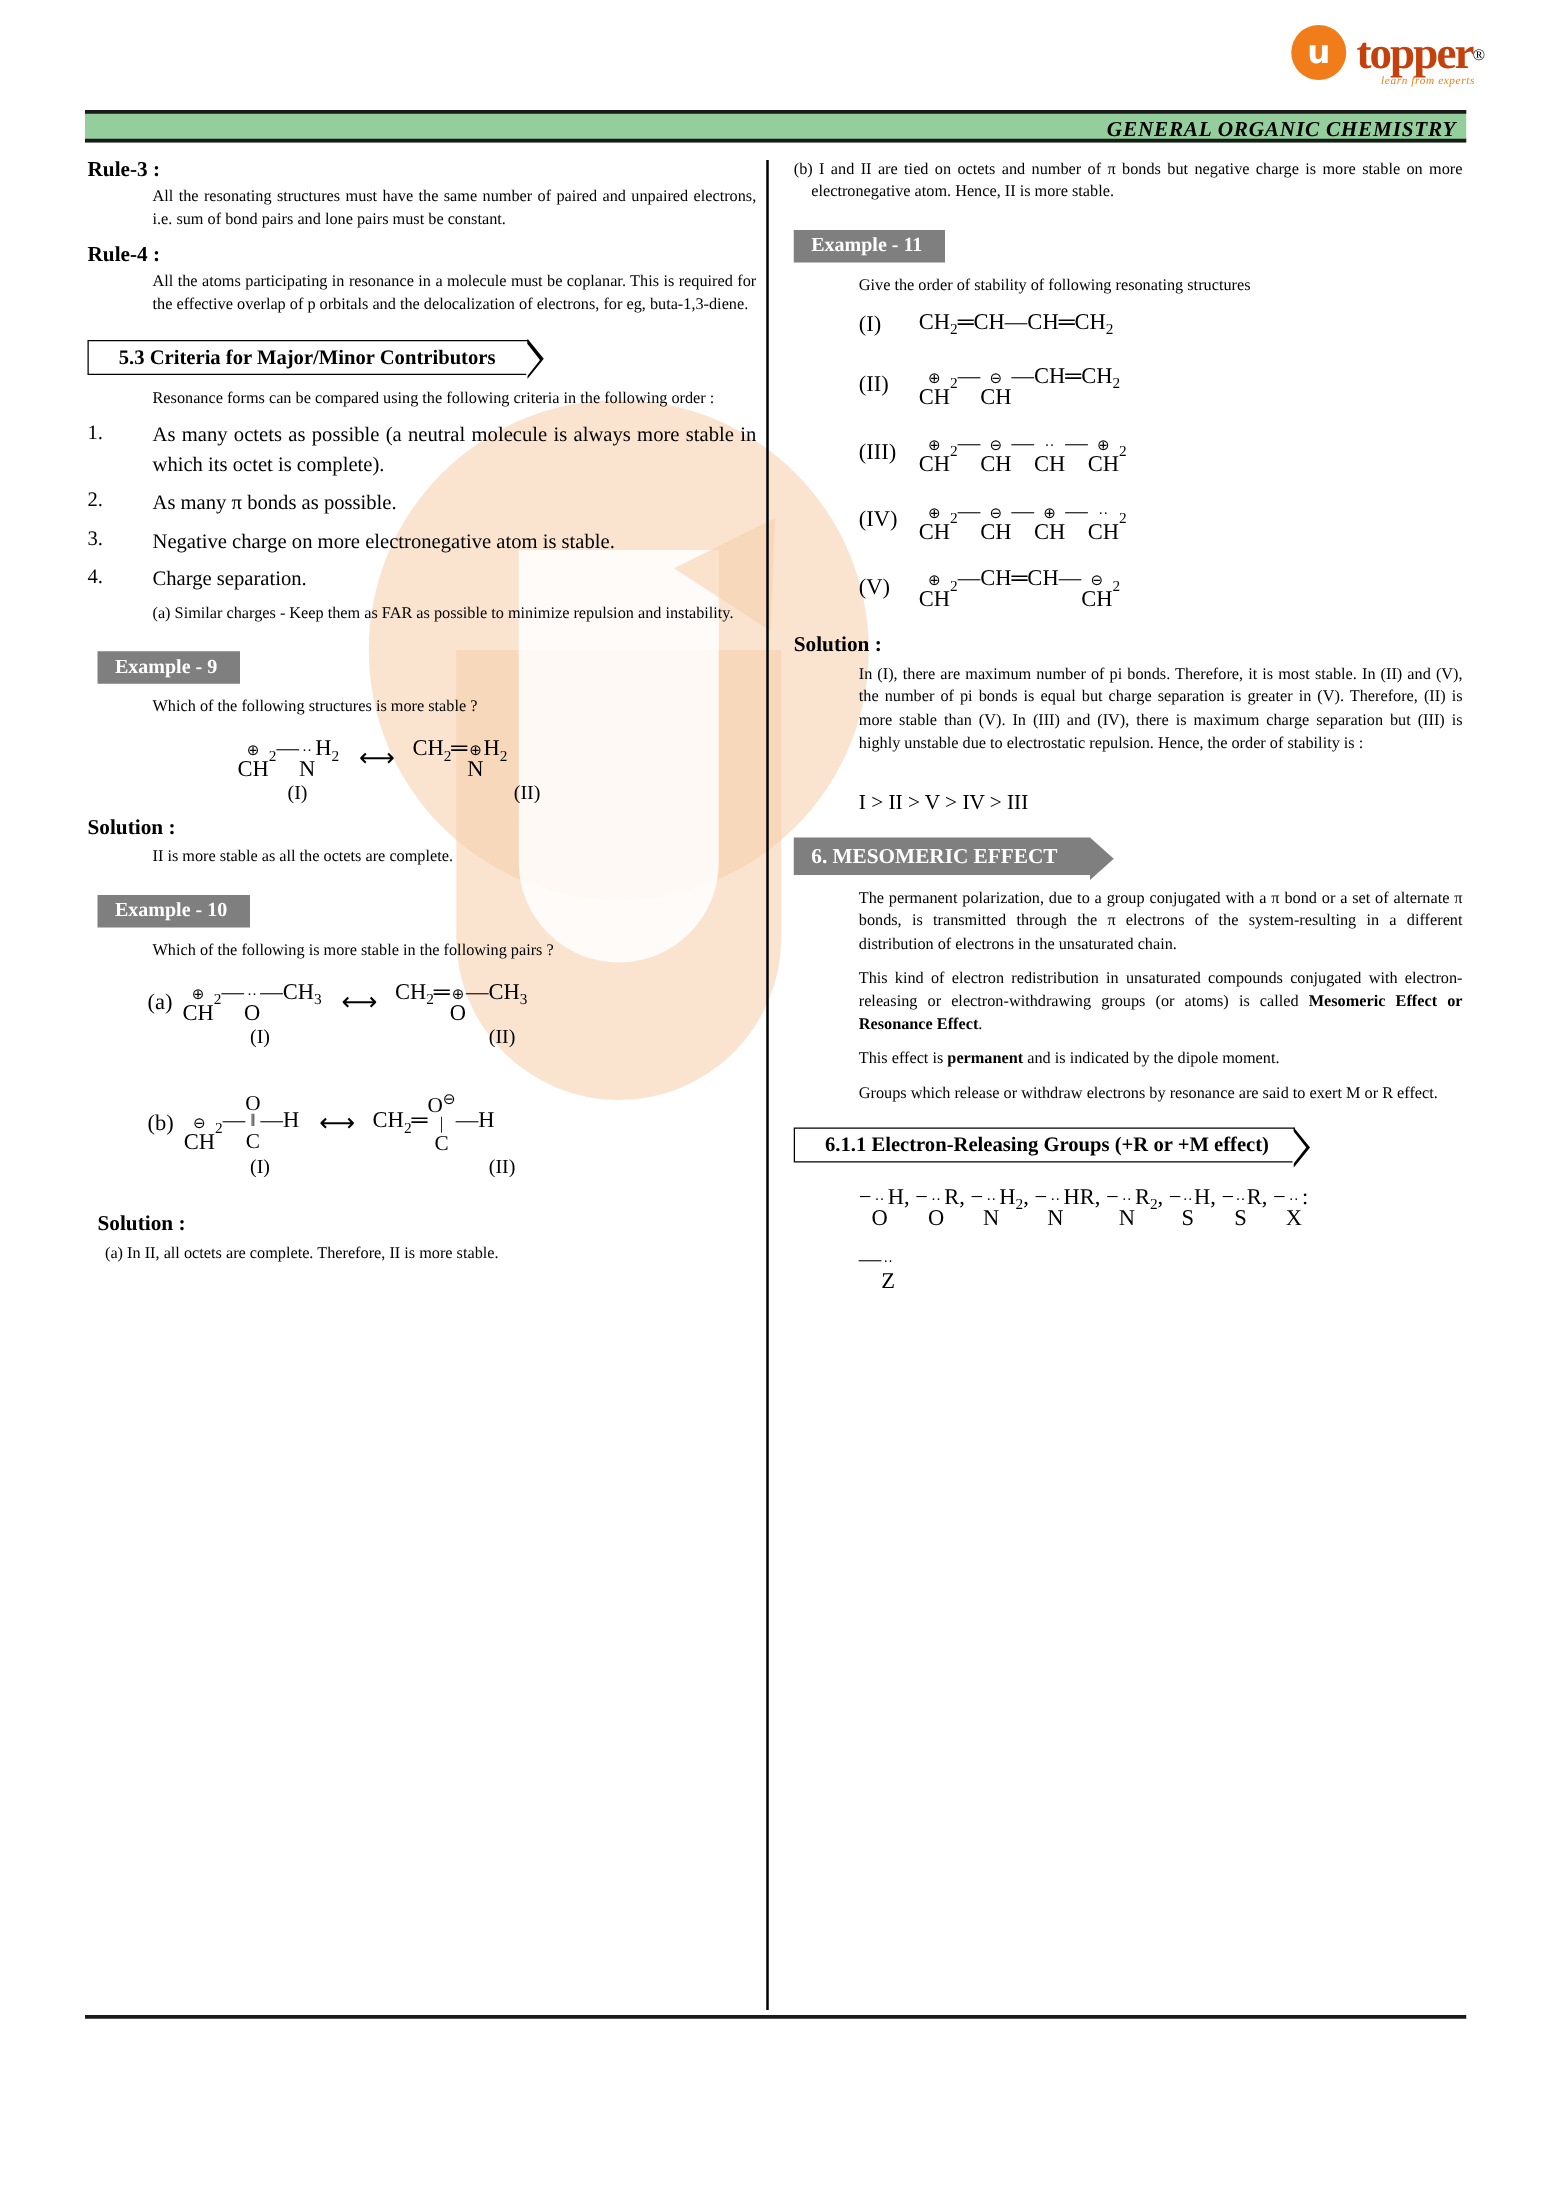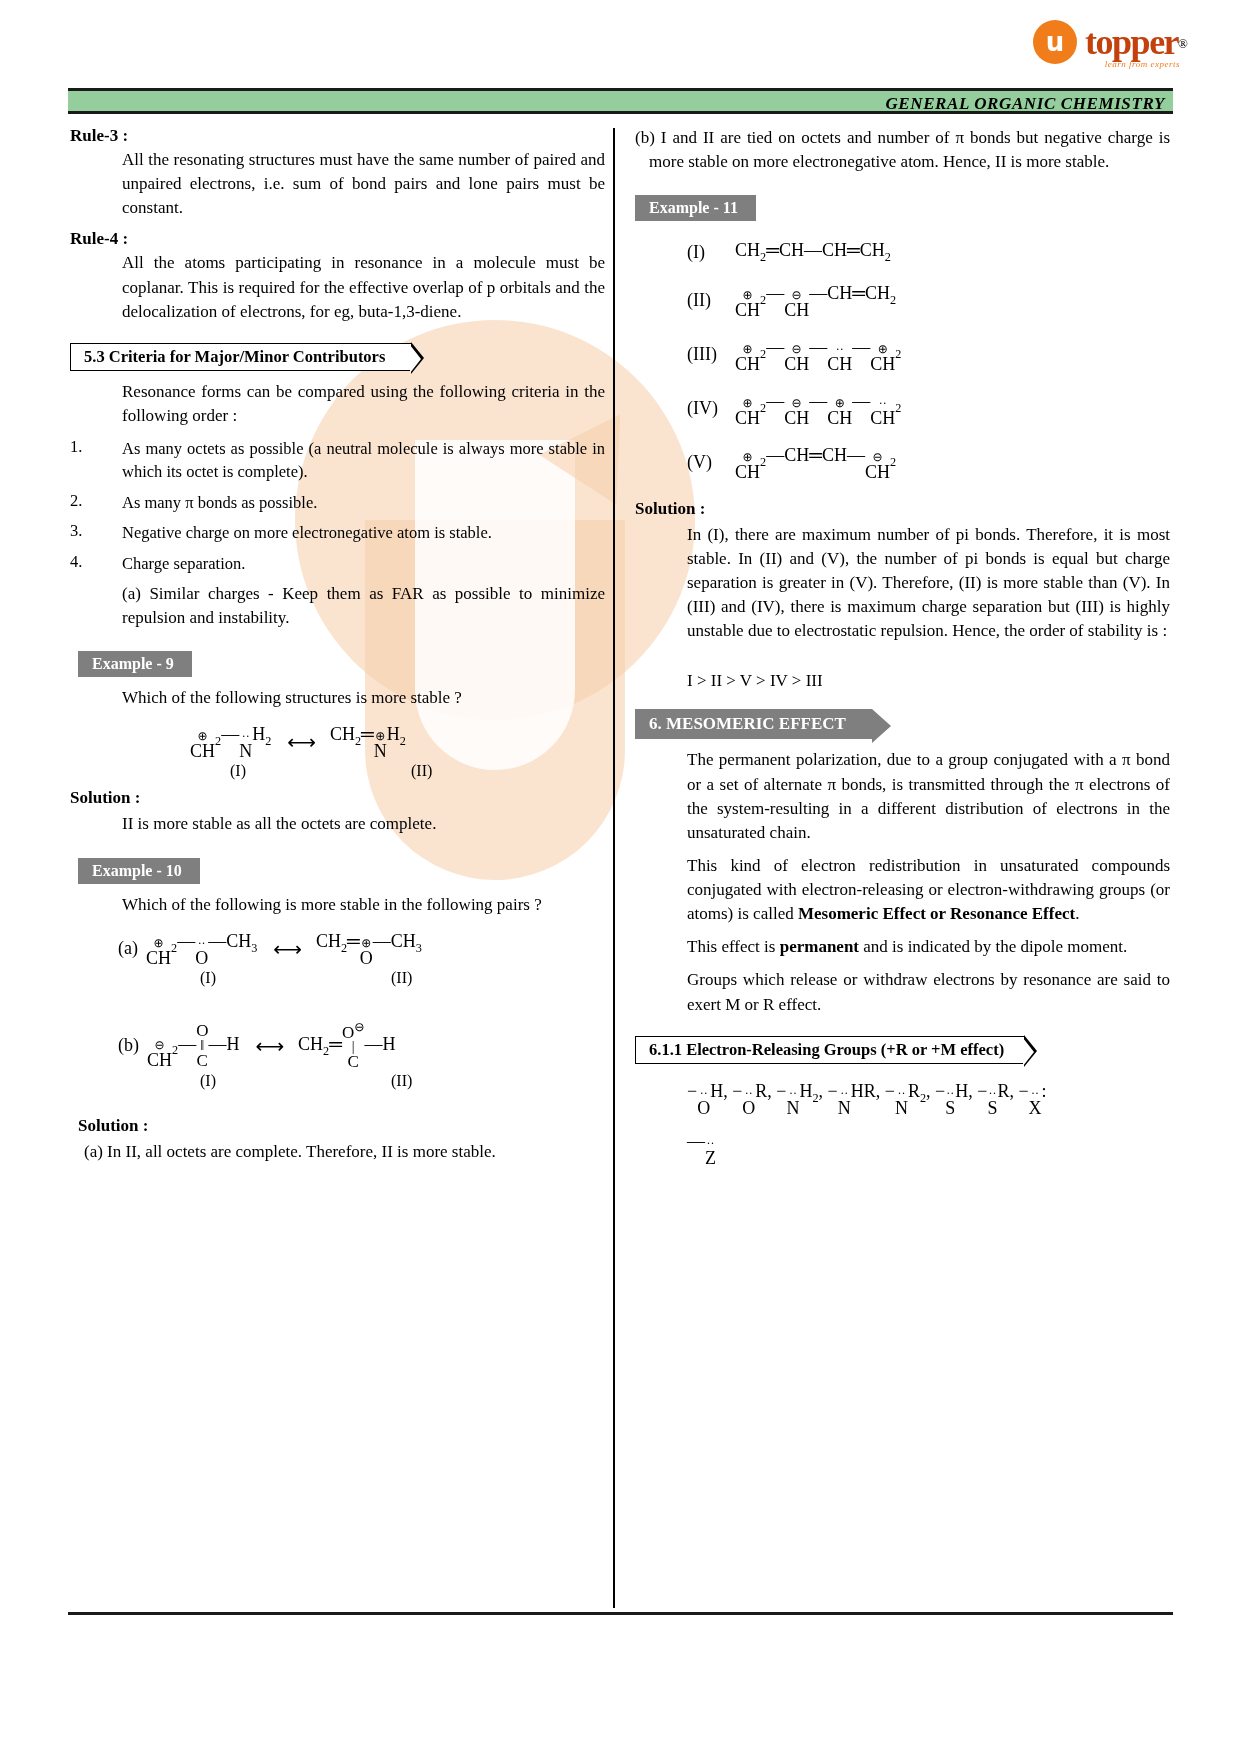--- a/index.html
+++ b/index.html
@@ -156,21 +156,21 @@
     position: absolute;
     left: 68px;
     top: 1612px;
     width: 1105px;
     height: 3px;
     background: #1a1a1a;
     z-index: 2;
   }
 
   p, div.para {
-    font-size: 17px;
+    font-size: 13px;
     line-height: 1.42;
     margin: 0 0 9px 0;
     text-align: justify;
   }
   .indent { padding-left: 52px; }
   .rule-head {
     font-weight: bold;
     font-size: 17px;
     margin: 0 0 2px 0;
   }
@@ -188,21 +188,21 @@
     font-size: 16.5px;
     line-height: 1.42;
     text-align: justify;
   }
 
   
   .sec-head {
     position: relative;
     display: inline-block;
     border: 1.5px solid #000;
-    padding: 3px 26px 3px 13px;
+    padding: 3px 26px 3px 24px;
     font-weight: bold;
     font-size: 16.5px;
     margin: 10px 0 9px 0;
     background: #fff;
   }
   .sec-head::after {
     content: "";
     position: absolute;
     right: -13px; top: -1.5px;
     width: 0; height: 0;
@@ -459,20 +459,21 @@
     <p style="padding-left:14px;">(a)   In II, all octets are complete. Therefore, II is more stable.</p>
 
   </div>
 
   <div class="col col-right">
 
     <p style="padding-left:14px;text-indent:-14px;">(b)   I and II are tied on octets and number of π bonds but negative charge is more stable on more electronegative atom. Hence, II is more stable.</p>
 
     <div class="example-tag" style="margin-left:0;">Example - 11</div>
 
+    <p class="indent">Give the order of stability of following resonating structures</p>
 
     <div class="struct-row" style="padding-left:52px;margin:10px 0 0 0;">
       <span class="chem" style="width:48px;">(I)</span>
       <span class="chem">CH<sub>2</sub>═CH—CH═CH<sub>2</sub></span>
     </div>
 
     <div class="struct-row" style="padding-left:52px;margin:18px 0 0 0;">
       <span class="chem" style="width:48px;">(II)</span>
       <span class="chem">
         <span class="over-wrap">

